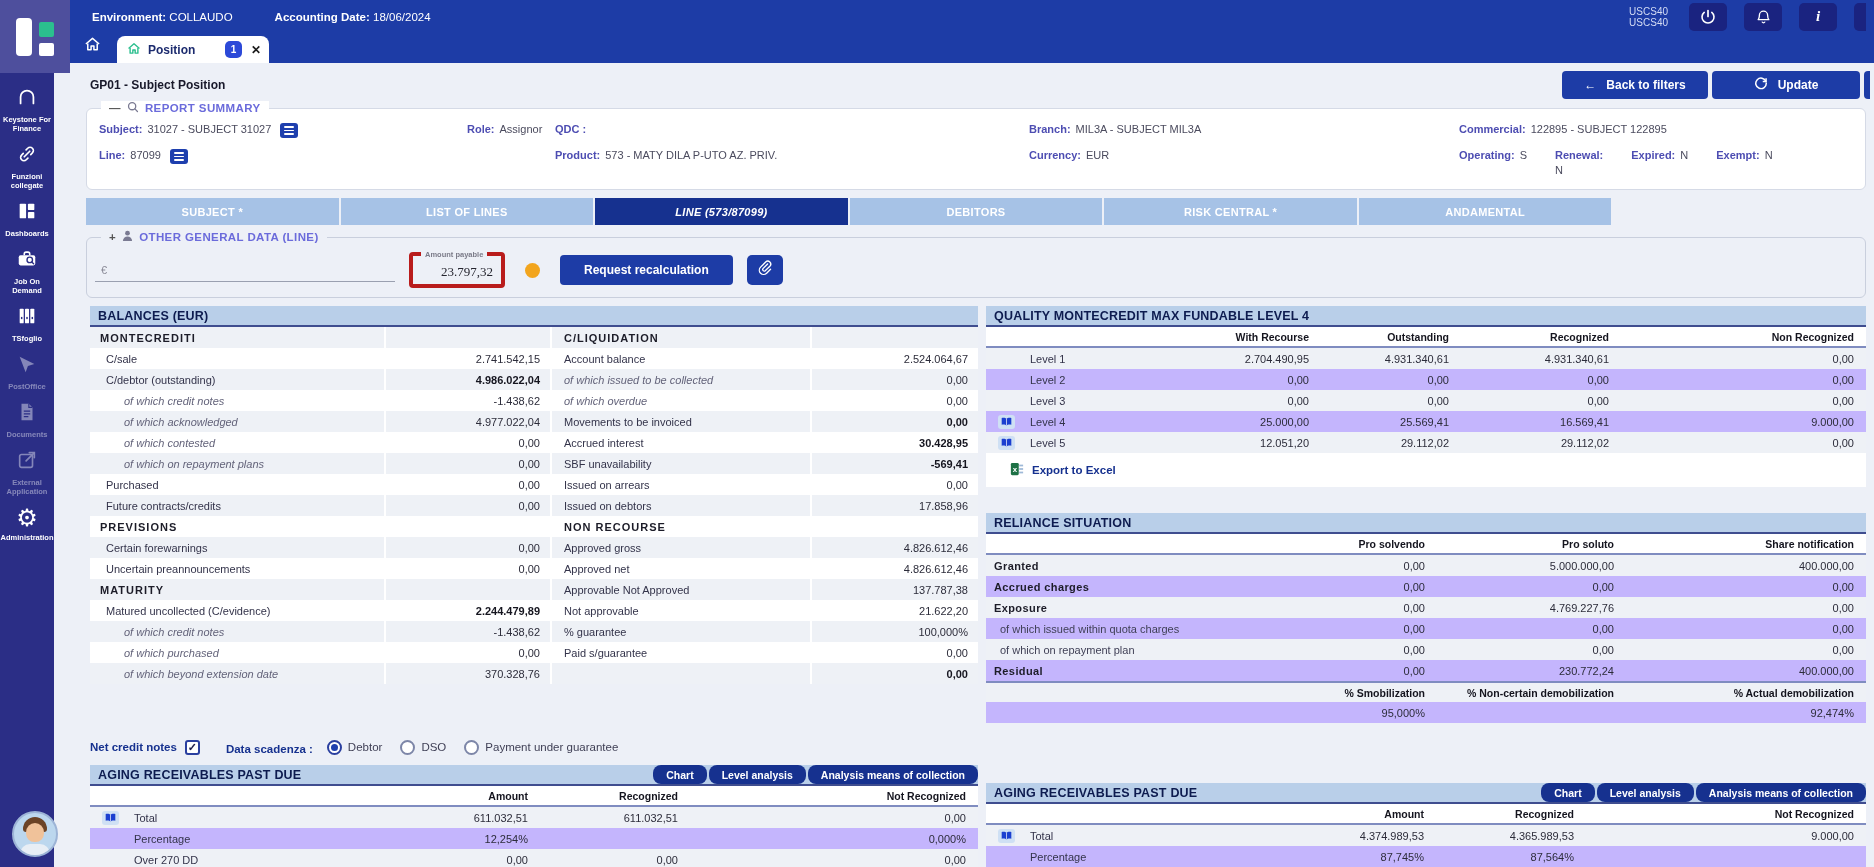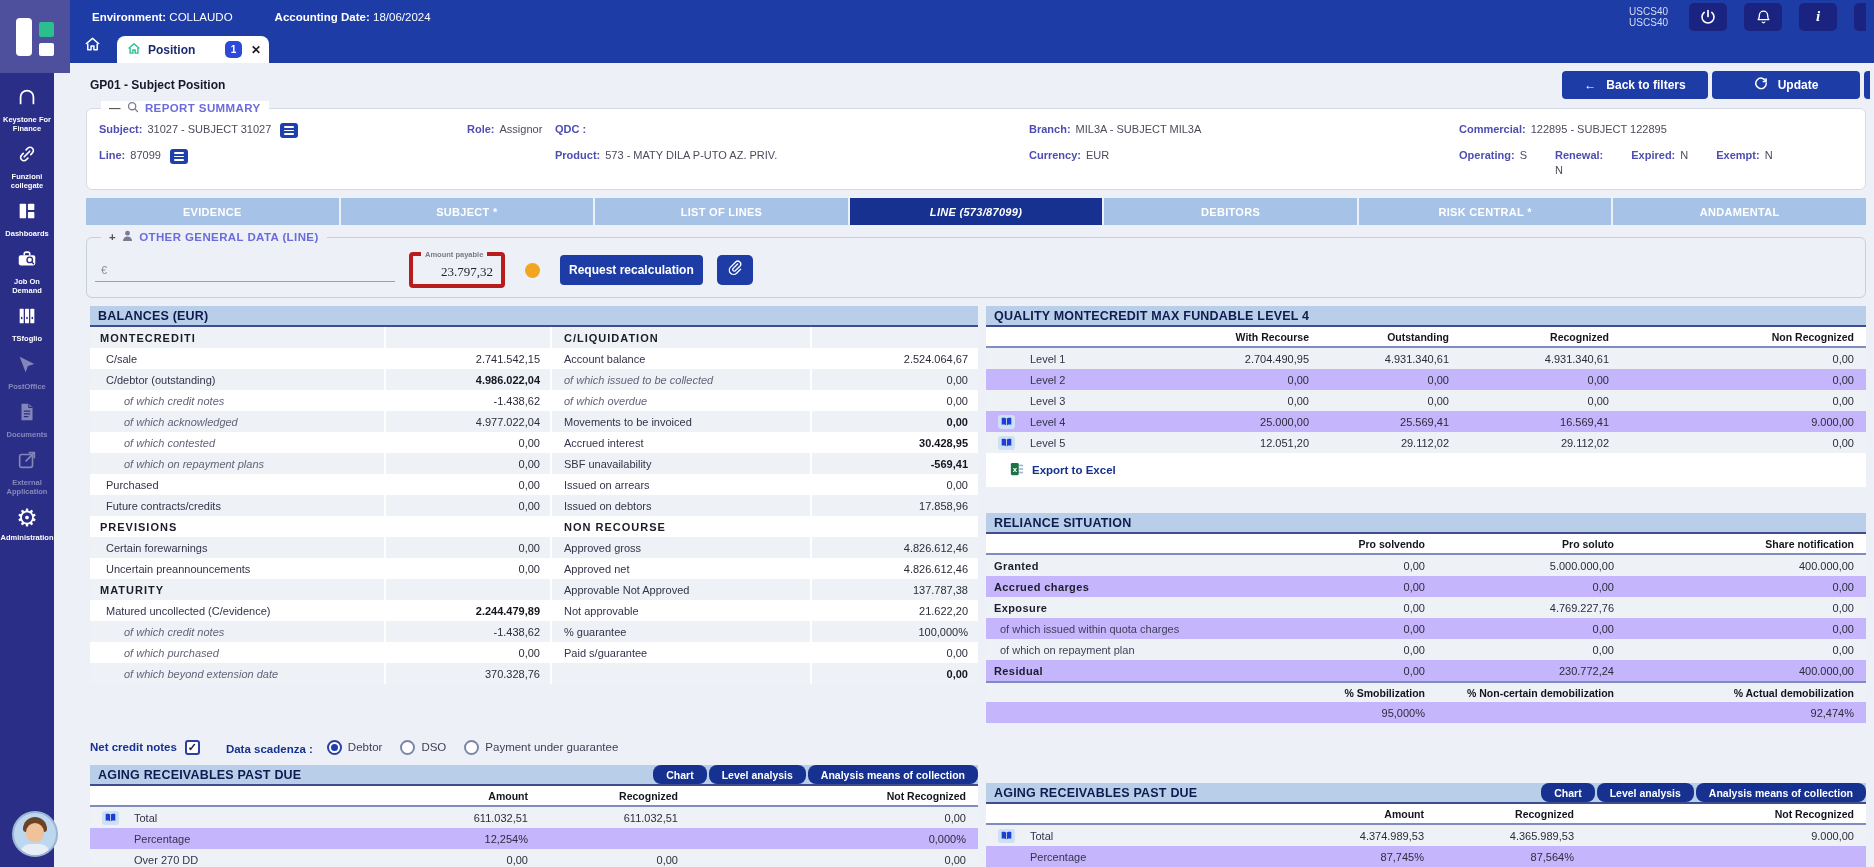--- a/index.html
+++ b/index.html
@@ -73,21 +73,21 @@
   
   .ogd{position:relative;margin:12px 8px 0 16px;border:1px solid #c9cfdd;border-radius:6px;padding:14px 10px 9px 8px;}
   .ogd .legend{background:#edf0f7;}
   .ogd-row{display:flex;align-items:center;gap:14px;}
   .euro-input{width:300px;border:none;border-bottom:1px solid #9aa0b0;background:transparent;font-size:11px;padding:5px 6px;color:#555;font-family:"Liberation Sans",sans-serif;outline:none;}
   .euro-input::placeholder{color:#8b8b98;}
   .amount-box{position:relative;width:96px;border:4px solid #b91c1c;border-radius:4px;padding:6px 8px 4px 8px;}
   .amount-box .fl-label{position:absolute;top:-6px;left:8px;background:#edf0f7;padding:0 4px;font-size:7.5px;font-weight:bold;color:#7a7a88;white-space:nowrap;}
   .amount-box input{width:100%;border:none;background:transparent;text-align:right;font-size:13px;color:#25252f;font-family:Liberation Serif, serif;outline:none;}
   .status-dot{width:15px;height:15px;border-radius:50%;background:#f2a51e;margin-left:6px;}
-  .btn-recalc{padding:0 9px;height:30px;margin-left:6px;}
+  .btn-recalc{padding:0 24px;height:30px;margin-left:6px;}
   .clip-btn{width:36px;height:30px;background:#1d3ca6;border-radius:5px;display:flex;align-items:center;justify-content:center;cursor:pointer;}
 
   
   .content{display:flex;gap:8px;margin:8px 6px 0 20px;}
   .col-left{width:888px;}
   .col-right{width:880px;}
   .panel{background:#fff;}
   .panel-title{height:21px;background:#b9cfe9;border-bottom:2px solid #3f4d8f;display:flex;align-items:stretch;}
   .panel-title .pt-text{display:flex;align-items:center;padding:0 8px;font-weight:bold;font-size:12.5px;color:#0d1b4f;flex:1;letter-spacing:.2px;}
 
@@ -358,21 +358,20 @@
             </div>
           <div class="fl">
               <span class="flabel">Exempt:</span>
               <span class="fvalue">N</span>
             </div>
         </div>
       </div>
     </div>
 
     <div class="nav-tabs">
-      <div class="nav-tab">EVIDENCE</div>
       <div class="nav-tab">SUBJECT *</div>
       <div class="nav-tab">LIST OF LINES</div>
       <div class="nav-tab active">LINE (573/87099)</div>
       <div class="nav-tab">DEBITORS</div>
       <div class="nav-tab">RISK CENTRAL *</div>
       <div class="nav-tab">ANDAMENTAL</div>
     </div>
 
     <div class="ogd">
       <div class="legend">

